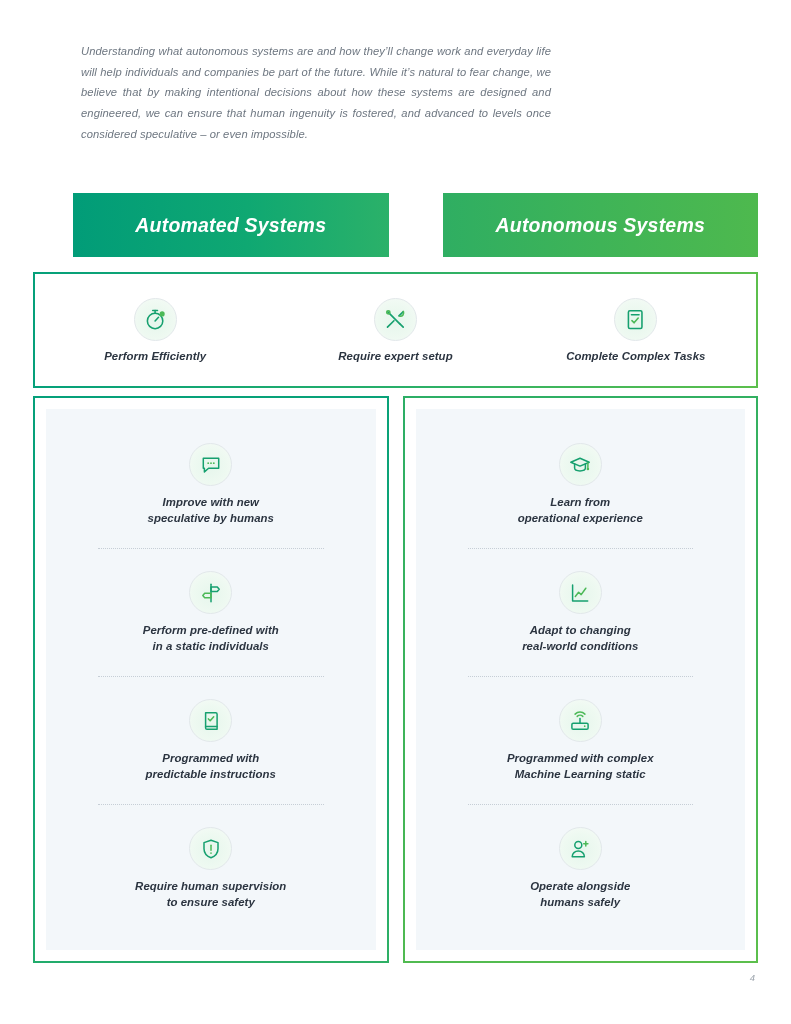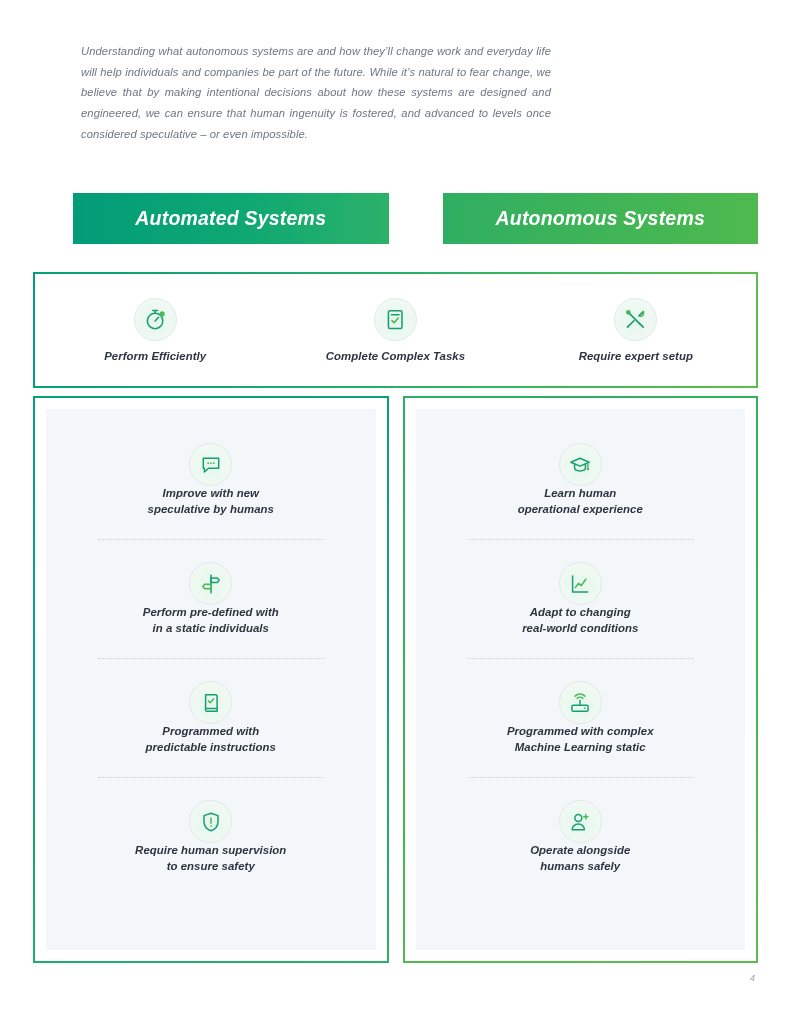--- a/index.html
+++ b/index.html
@@ -37,21 +37,21 @@
   .headers {
     position: absolute;
     left: 33px;
     top: 193px;
     width: 725px;
     display: flex;
     gap: 14px;
   }
   .hdr {
     flex: 1;
-    height: 51px;
+    height: 64px;
     display: flex;
     align-items: center;
     justify-content: center;
     color: #ffffff;
     font-size: 19.5px;
     font-weight: bold;
     letter-spacing: 0.2px;
     margin-left: 40px;
   }
   .hdr-left  { background: linear-gradient(90deg, #019c78 0%, #0fa872 55%, #2bb169 100%); }
@@ -112,20 +112,21 @@
     background: #f3f7fa;
     padding: 34px 24px 28px 24px;
     display: flex;
     flex-direction: column;
   }
 
   .item {
     display: flex;
     flex-direction: column;
     align-items: center;
+    gap: 9px;
   }
   .item-label {
     font-size: 11.4px;
     font-weight: bold;
     color: #2b3440;
     text-align: center;
     line-height: 15.5px;
     letter-spacing: 0.05px;
   }
 
@@ -180,47 +181,47 @@
         <span class="badge">
           <svg width="25" height="25" viewBox="0 0 24 24" fill="none" stroke="#16a06f" stroke-width="1.5" stroke-linecap="round" stroke-linejoin="round">
             <circle cx="11.6" cy="13.4" r="7.4"></circle>
             <path d="M9.3 3.3h4.6"></path>
             <path d="M11.6 3.3v2.7"></path>
             <path d="M11.6 13.4l3.3-3.5"></path>
             <circle cx="18.4" cy="6.6" r="1.7" fill="#4cb957" stroke="#4cb957"></circle>
           </svg>
         </span>
         <span class="cell-label">Perform Efficiently</span>
-      </div>
-
-      <div class="shared-cell">
-        <span class="badge">
-          <svg width="25" height="25" viewBox="0 0 24 24" fill="none" stroke="#16a06f" stroke-width="1.5" stroke-linecap="round" stroke-linejoin="round">
-            <rect x="5.2" y="3.6" width="13" height="17" rx="1.4"></rect>
-            <path d="M8.1 7.4h7.3"></path>
-            <path d="M8.6 13.1l2 2.1 4-4.6" stroke="#4cb957"></path>
-          </svg>
-        </span>
-        <span class="cell-label">Complete Complex Tasks</span>
       </div>
 
       <div class="shared-cell">
         <span class="badge">
           <svg width="25" height="25" viewBox="0 0 24 24" fill="none" stroke="#16a06f" stroke-width="1.6" stroke-linecap="round" stroke-linejoin="round">
             <path d="M4.4 4.4l11.5 11.5"></path>
             <path d="M16 15.9l3.4 3.4"></path>
             <path d="M19.5 4.4l-4.2 4.2"></path>
             <path d="M4.3 19.4l6.2-6.2"></path>
             <path d="M19.5 4.4a3.1 3.1 0 0 1-3.3 4.4" stroke="#4cb957"></path>
             <circle cx="5.1" cy="5.1" r="1.5" stroke="#4cb957"></circle>
           </svg>
         </span>
         <span class="cell-label">Require expert setup</span>
       </div>
 
+      <div class="shared-cell">
+        <span class="badge">
+          <svg width="25" height="25" viewBox="0 0 24 24" fill="none" stroke="#16a06f" stroke-width="1.5" stroke-linecap="round" stroke-linejoin="round">
+            <rect x="5.2" y="3.6" width="13" height="17" rx="1.4"></rect>
+            <path d="M8.1 7.4h7.3"></path>
+            <path d="M8.6 13.1l2 2.1 4-4.6" stroke="#4cb957"></path>
+          </svg>
+        </span>
+        <span class="cell-label">Complete Complex Tasks</span>
+      </div>
+
     </div>
   </div>
 
   <div class="columns">
 
     <div class="col col-left">
       <div class="col-inner">
 
         <div class="item">
           <span class="badge">
@@ -294,21 +295,21 @@
         <div class="item">
           <span class="badge">
             <svg width="24" height="24" viewBox="0 0 24 24" fill="none" stroke="#16a06f" stroke-width="1.5" stroke-linecap="round" stroke-linejoin="round">
               <path d="M2.8 9.2L12 5.3l9.2 3.9L12 13.1z"></path>
               <path d="M6.6 11v4.1c0 1.6 2.4 2.8 5.4 2.8s5.4-1.2 5.4-2.8V11"></path>
               <path d="M19.9 9.9v4.6" stroke="#4cb957"></path>
               <circle cx="19.9" cy="16" r="1.3" fill="#4cb957" stroke="none"></circle>
             </svg>
           </span>
           <span class="item-label">
-            <span>Learn human</span><br>
+            <span>Learn from</span><br>
             <span>operational experience</span>
           </span>
         </div>
 
         <div class="divider"></div>
 
         <div class="item">
           <span class="badge">
             <svg width="24" height="24" viewBox="0 0 24 24" fill="none" stroke="#16a06f" stroke-width="1.5" stroke-linecap="round" stroke-linejoin="round">
               <path d="M4.6 3.9v16.2h15.1"></path>

